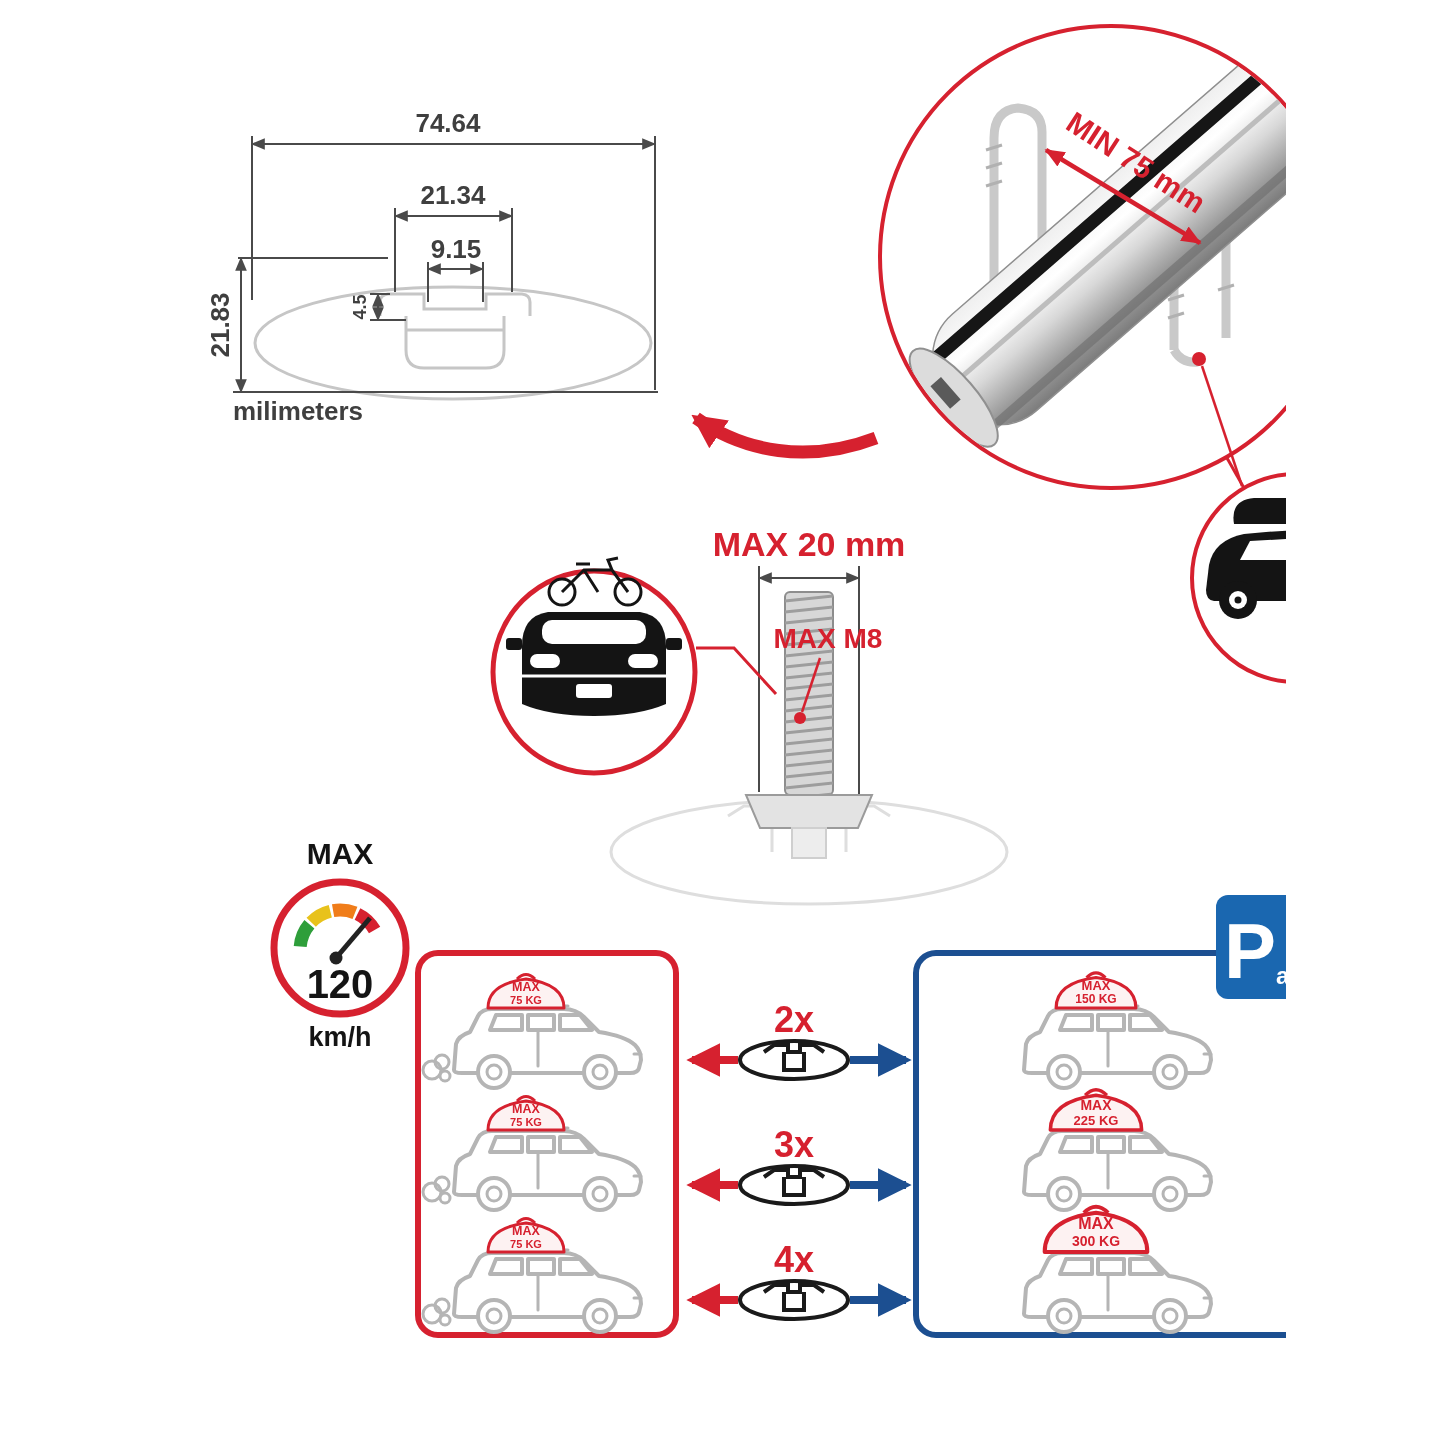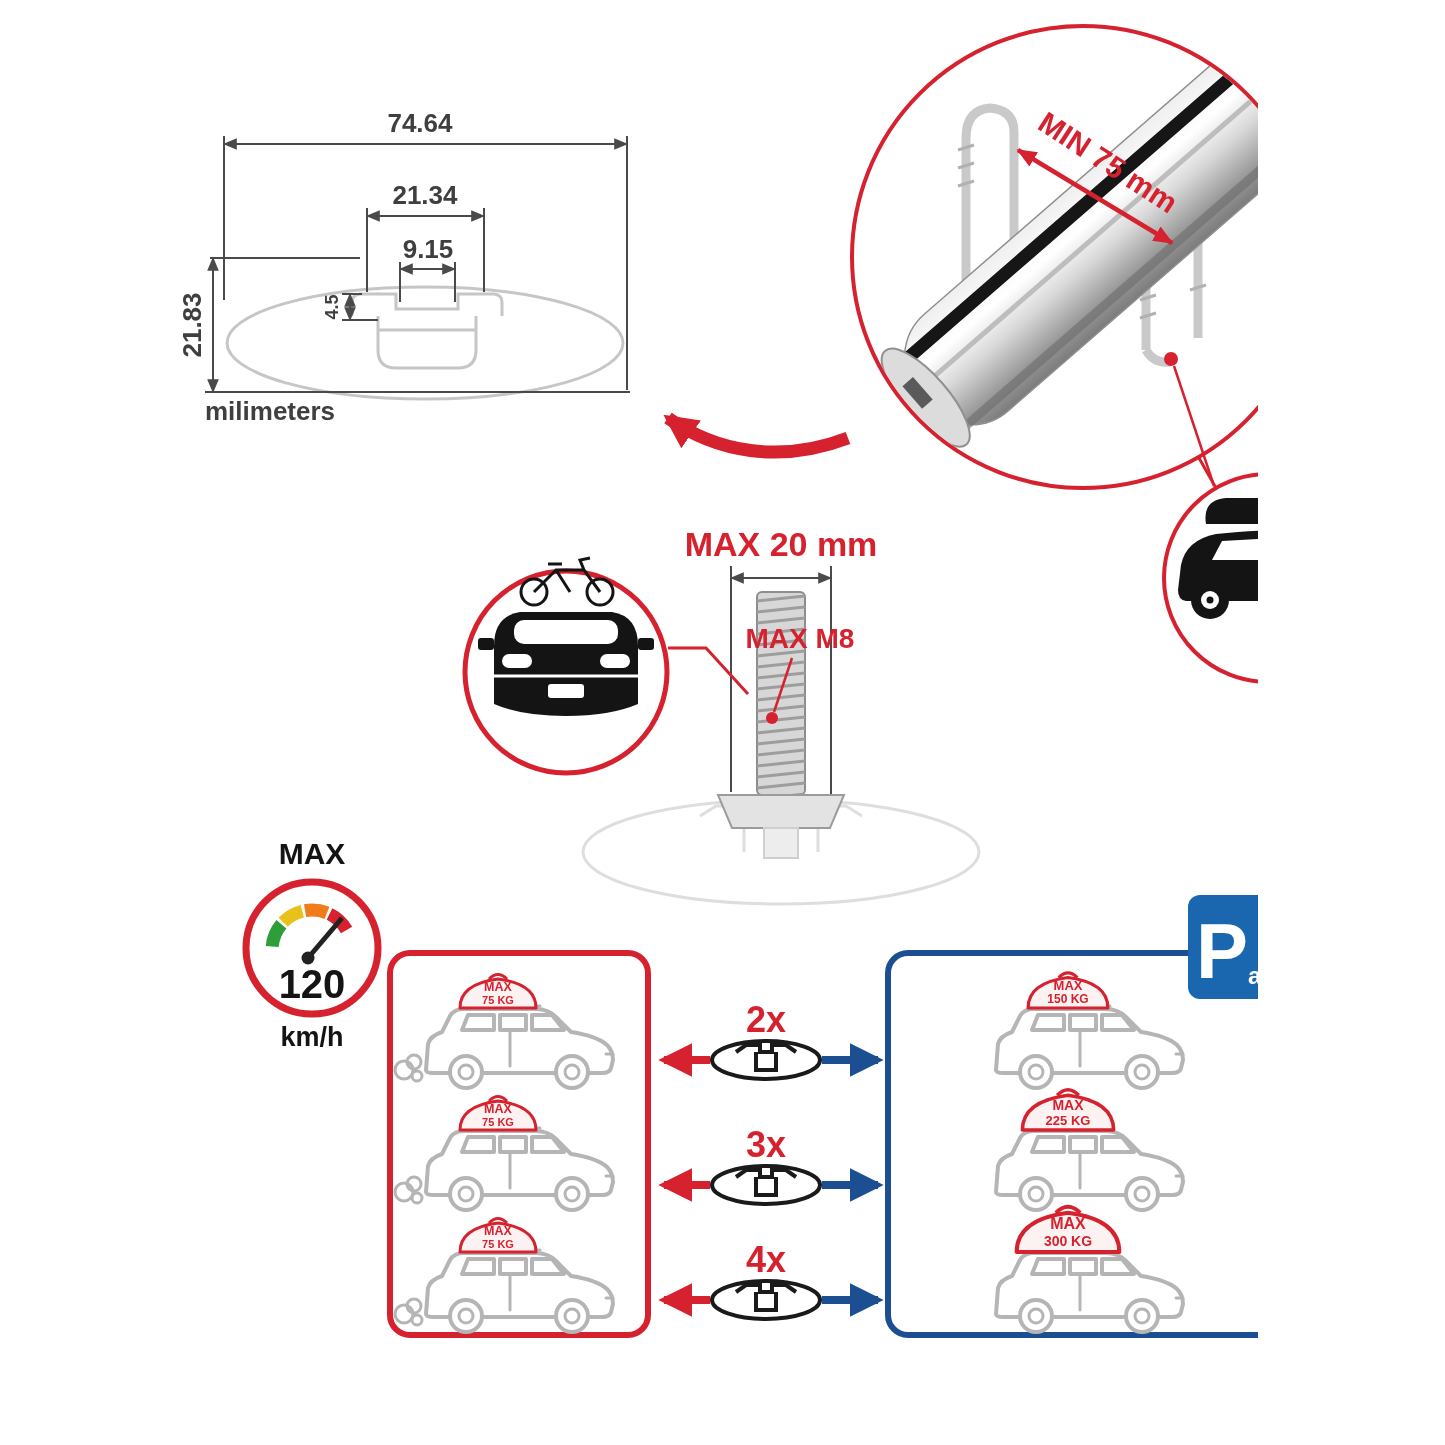--- a/index.html
+++ b/index.html
@@ -1,16 +1,16 @@
 <!DOCTYPE html>
 <html><head>
 <meta charset="utf-8">
 <style>
   html,body{margin:0;padding:0;background:#ffffff;}
-  #stage{position:relative;width:1258px;height:1445px;background:#ffffff;overflow:hidden;}
+  #stage{position:relative;width:1258px;height:1445px;background:#ffffff;overflow:hidden;margin-left:28px;}
   svg{position:absolute;left:0;top:0;}
   text{font-family:"Liberation Sans",sans-serif;}
   .dimtxt{fill:#3f3f3f;font-size:26px;font-weight:600;}
   .dimtxt-s{fill:#3f3f3f;font-size:18px;font-weight:600;}
   .dimline{stroke:#4a4a4a;stroke-width:2;fill:none;}
   .prof{stroke:#c6c6c6;stroke-width:3;fill:none;}
   .faint{stroke:#dedede;stroke-width:3;fill:none;}
   .redtxt{fill:#d6212f;font-weight:bold;}
   .bagtxt{fill:#d6212f;font-weight:bold;text-anchor:middle;}
   .blktxt{fill:#141414;font-weight:bold;}

